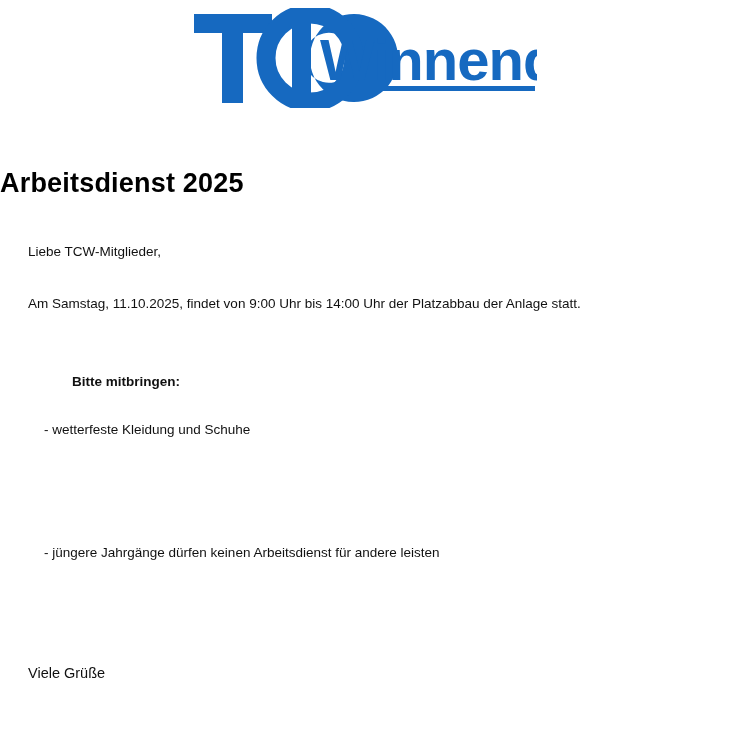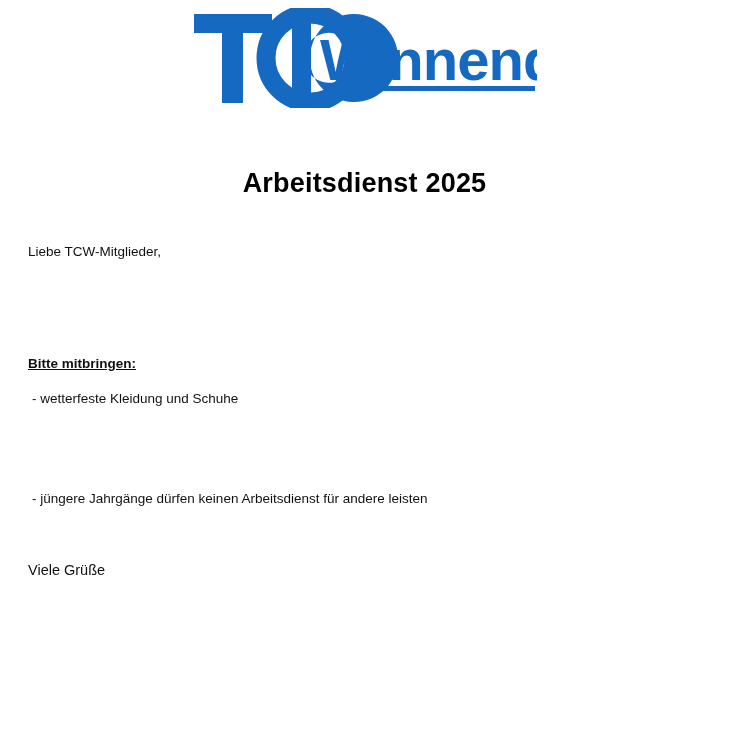--- a/index.html
+++ b/index.html
@@ -35,21 +35,21 @@
   .logo-svg {
     display: block;
   }
 
   
   .doc-title {
     position: absolute;
     top: 168px;
     left: 0;
     width: 729px;
-    text-align: center;
+    text-align: left;
     font-size: 27px;
     font-weight: bold;
     letter-spacing: 0.2px;
     color: #000000;
   }
 
   
   .body-text {
     position: absolute;
     top: 243px;
@@ -63,29 +63,30 @@
     margin: 0;
     padding: 0;
   }
   .gap-lg { height: 34px; }
   .gap-md { height: 20px; }
   .gap-sm { height: 13px; }
   .gap-xl { height: 47px; }
   .bold { font-weight: bold; }
   .underline-bold {
     font-weight: bold;
-    text-decoration: underline;
+    margin-left: 44px;
   }
   .list-line {
-    margin: 4px;
+    margin: 16px;
     padding: 0;
   }
   .sig {
     font-size: 14.5px;
     line-height: 1.6;
+    margin-top: 37px;
   }
 </style>
 </head>
 <body>
 
 <div class="page">
 
   <div class="logo-wrap">
     <svg class="logo-svg" width="345" height="100" viewBox="0 0 345 100" aria-label="TC Winnenden">
       <g fill="#1669c0">
@@ -104,20 +105,21 @@
   </div>
 
   <div class="doc-title">Arbeitsdienst 2025</div>
 
   <div class="body-text">
 
     <p class="p">Liebe TCW-Mitglieder,</p>
 
     <div class="gap-lg"></div>
 
+    <p class="p">Am Samstag, 11.10.2025, findet von 9:00 Uhr bis 14:00 Uhr der Platzabbau der Anlage statt.</p>
 
     <div class="gap-md"></div>
 
 
     <div class="gap-md"></div>
 
 
     <div class="gap-md"></div>
 
     <p class="p underline-bold">Bitte mitbringen:</p>

